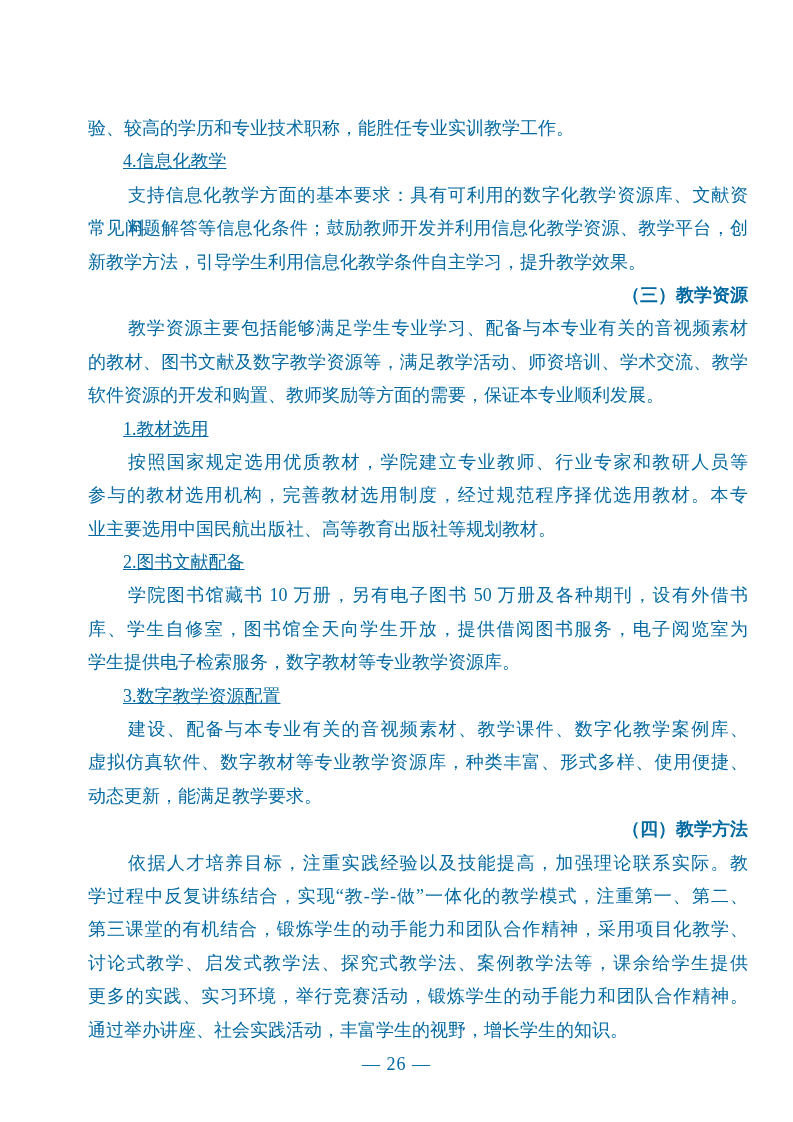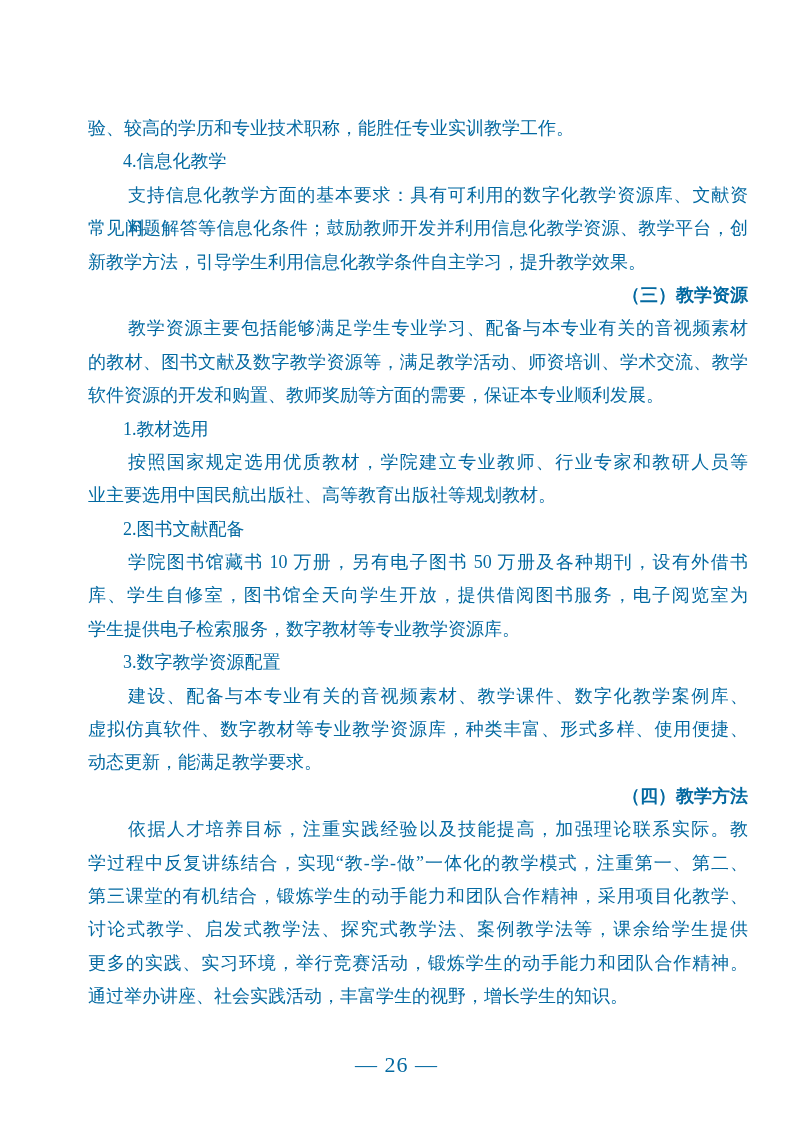--- a/index.html
+++ b/index.html
@@ -29,50 +29,51 @@
     white-space: normal;
     overflow: visible;
     text-align: left;
   }
   .line.fill {
     text-align: justify;
     text-align-last: justify;
     text-justify: inter-character;
   }
   .indent-para { padding-left: 40px; }
-  .indent-item { padding-left: 35px; }
+  .indent-item { padding-left: 35px; text-decoration: underline; }
   .indent-heading { padding-left: 18px; text-align: right; }
   .bold { font-weight: bold; }
   .footer {
     position: absolute;
     left: 0;
     top: 1036px;
     width: 793px;
     text-align: center;
-    font-size: 22px;
+    font-size: 18px;
     line-height: 33.4px;
     letter-spacing: 1px;
   }
 </style>
 </head>
 <body style="background: rgb(255, 255, 255);">
 
 <div class="page" style="background: rgb(255, 255, 255); color: #0369a1; margin-top: 12px;">
   <div class="textblock">
       <div class="line">验、较高的学历和专业技术职称，能胜任专业实训教学工作。</div>
       <div class="line indent-item">4.信息化教学</div>
       <div class="line fill indent-para">支持信息化教学方面的基本要求：具有可利用的数字化教学资源库、文献资料、</div>
       <div class="line fill">常见问题解答等信息化条件；鼓励教师开发并利用信息化教学资源、教学平台，创</div>
       <div class="line">新教学方法，引导学生利用信息化教学条件自主学习，提升教学效果。</div>
       <div class="line bold indent-heading">（三）教学资源</div>
       <div class="line fill indent-para">教学资源主要包括能够满足学生专业学习、配备与本专业有关的音视频素材</div>
       <div class="line fill">的教材、图书文献及数字教学资源等，满足教学活动、师资培训、学术交流、教学</div>
       <div class="line">软件资源的开发和购置、教师奖励等方面的需要，保证本专业顺利发展。</div>
       <div class="line indent-item">1.教材选用</div>
       <div class="line fill indent-para">按照国家规定选用优质教材，学院建立专业教师、行业专家和教研人员等</div>
+      <div class="line fill">参与的教材选用机构，完善教材选用制度，经过规范程序择优选用教材。本专</div>
       <div class="line">业主要选用中国民航出版社、高等教育出版社等规划教材。</div>
       <div class="line indent-item">2.图书文献配备</div>
       <div class="line fill indent-para">学院图书馆藏书 10 万册，另有电子图书 50 万册及各种期刊，设有外借书</div>
       <div class="line fill">库、学生自修室，图书馆全天向学生开放，提供借阅图书服务，电子阅览室为</div>
       <div class="line">学生提供电子检索服务，数字教材等专业教学资源库。</div>
       <div class="line indent-item">3.数字教学资源配置</div>
       <div class="line fill indent-para">建设、配备与本专业有关的音视频素材、教学课件、数字化教学案例库、</div>
       <div class="line fill">虚拟仿真软件、数字教材等专业教学资源库，种类丰富、形式多样、使用便捷、</div>
       <div class="line">动态更新，能满足教学要求。</div>
       <div class="line bold indent-heading">（四）教学方法</div>

